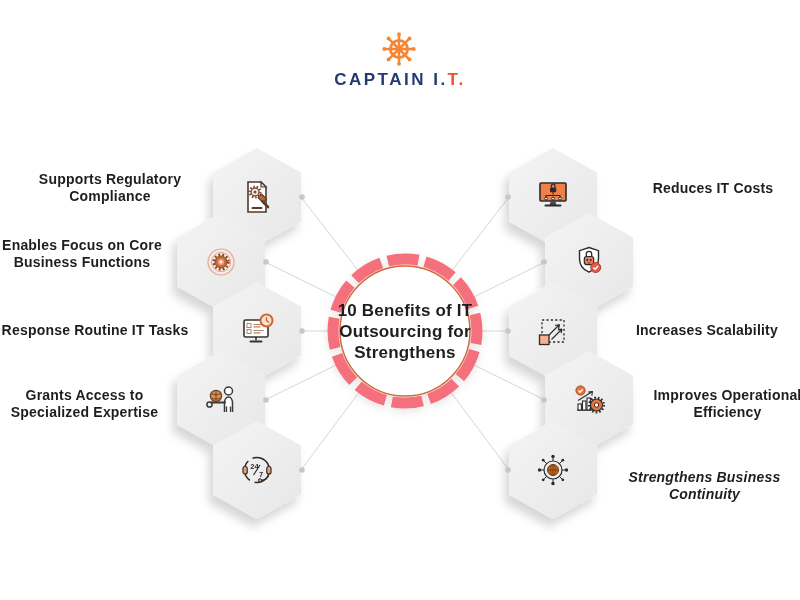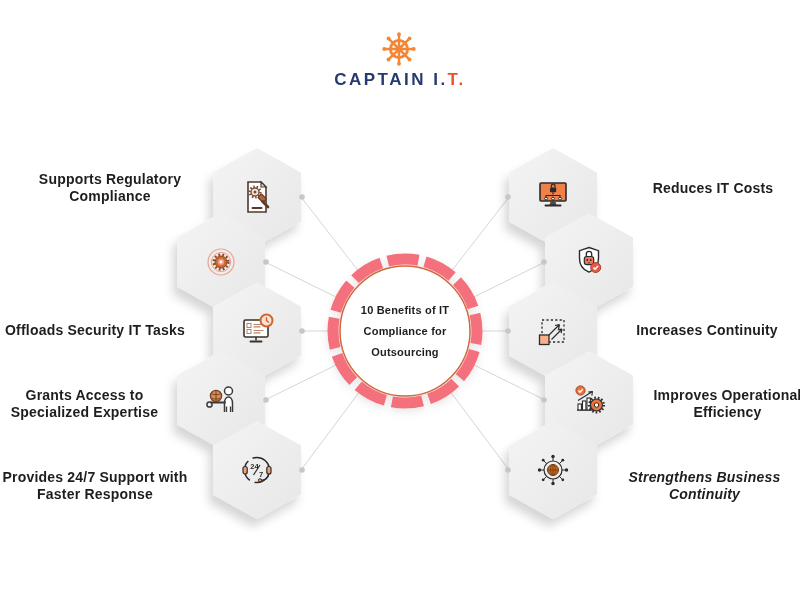--- a/index.html
+++ b/index.html
@@ -15,21 +15,21 @@
     font-size:17px;font-weight:bold;letter-spacing:2.5px;color:var(--navy,#253a70);
   }
   .brand .accent{color:var(--accent_red,#f04f2c);}
   
   .diagram{position:absolute;left:0;top:0;}
   
   .hexicon{position:absolute;width:44px;height:44px;}
   
   .center-title{
     position:absolute;left:315px;top:300px;width:180px;text-align:center;
-    font-size:11px;line-height:21px;font-weight:bold;color:var(--ink,#1e1e1e);
+    font-size:17px;line-height:21px;font-weight:bold;color:var(--ink,#1e1e1e);
     letter-spacing:.2px;
   }
   .center-title span{display:block;}
   
   .label{
     position:absolute;font-size:14px;line-height:17px;font-weight:bold;
     color:var(--ink,#1e1e1e);letter-spacing:.2px;
   }
   .label.left{text-align:center;}
   .label.right{text-align:center;}
@@ -245,26 +245,26 @@
       <circle cx="12.2" cy="12.2" r="1.4" fill="#2b2b2b"></circle>
     <circle cx="12.2" cy="31.8" r="1.4" fill="#2b2b2b"></circle>
       <circle cx="31.8" cy="31.8" r="1.4" fill="#2b2b2b"></circle>
     <circle cx="22" cy="22" r="5.5" fill="#c06a22" stroke="#6e3a12" stroke-width="1"></circle>
     <path d="M22 16.5v11M16.5 22h11" stroke="#6e3a12" stroke-width=".8"></path>
     <ellipse cx="22" cy="22" rx="2.5" ry="5.5" fill="none" stroke="#6e3a12" stroke-width=".7"></ellipse>
   </svg>
 
   <div class="center-title">
     <span>10 Benefits of IT</span>
-    <span>Compliance for</span>
-    <span>Outsourcing</span>
+    <span>Outsourcing for</span>
+    <span>Strengthens</span>
   </div>
 
   <div class="label left l1">Supports Regulatory Compliance</div>
-  <div class="label left l3">Offloads Security IT Tasks</div>
+  <div class="label left l2">Enables Focus on Core Business Functions</div>
+  <div class="label left l3">Response Routine IT Tasks</div>
   <div class="label left l4">Grants Access to Specialized Expertise</div>
-  <div class="label left l5">Provides 24/7 Support with Faster Response</div>
   <div class="label right r1">Reduces IT Costs</div>
-  <div class="label right r3">Increases Continuity</div>
+  <div class="label right r3">Increases Scalability</div>
   <div class="label right r4">Improves Operational Efficiency</div>
   <div class="label right r5">Strengthens Business Continuity</div>
 
 </div>
 
 </body></html>

